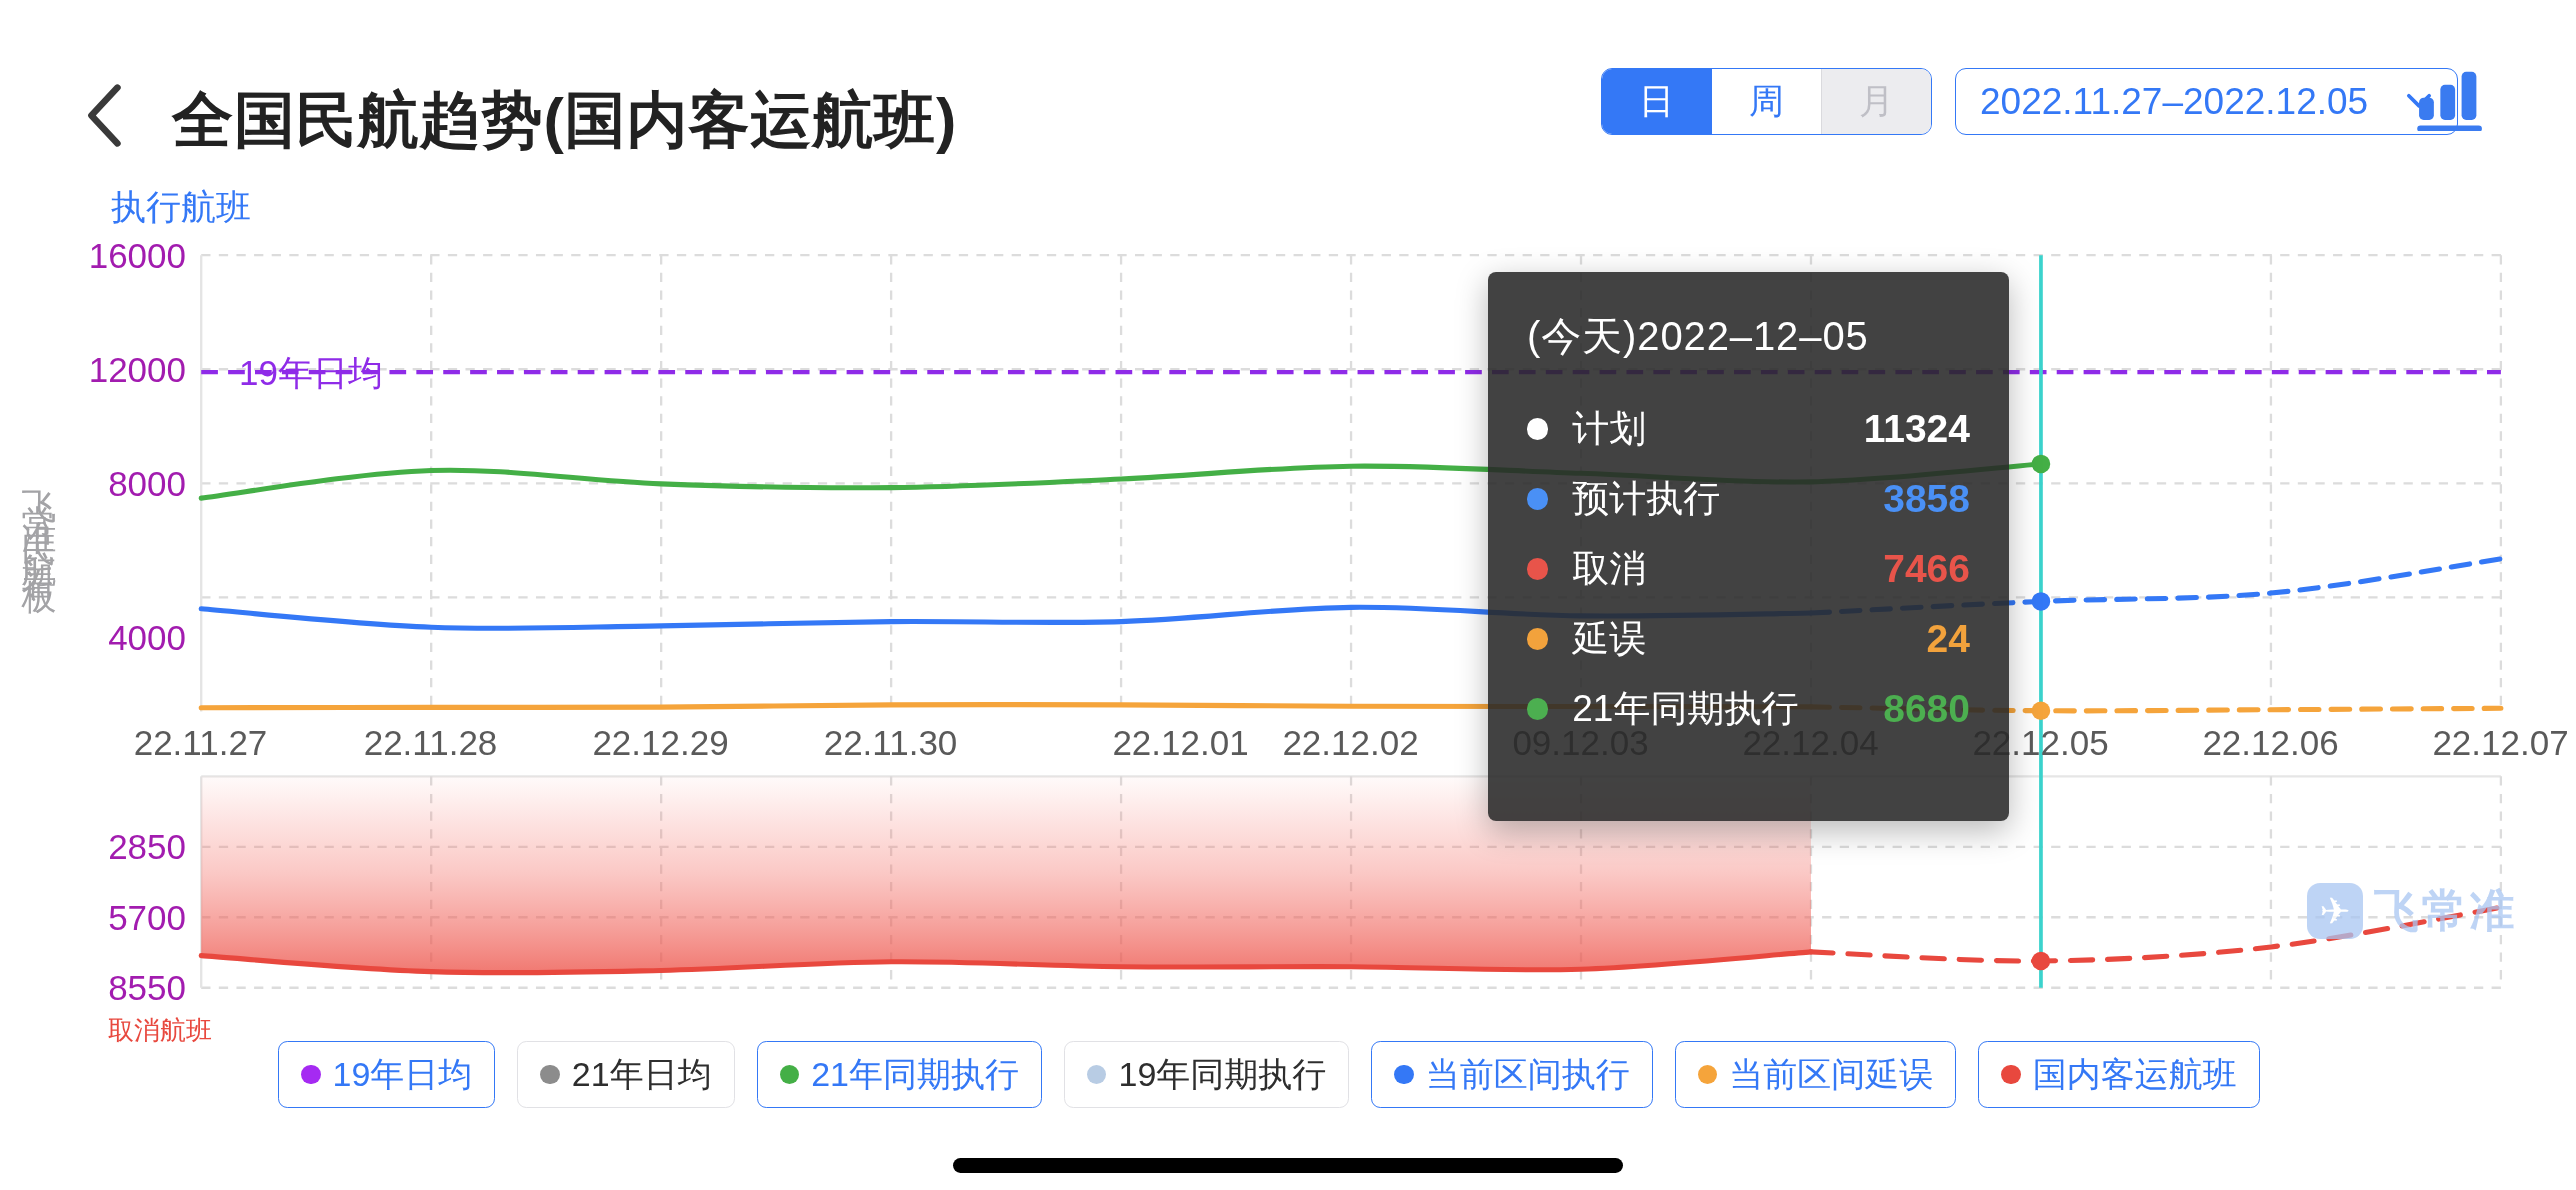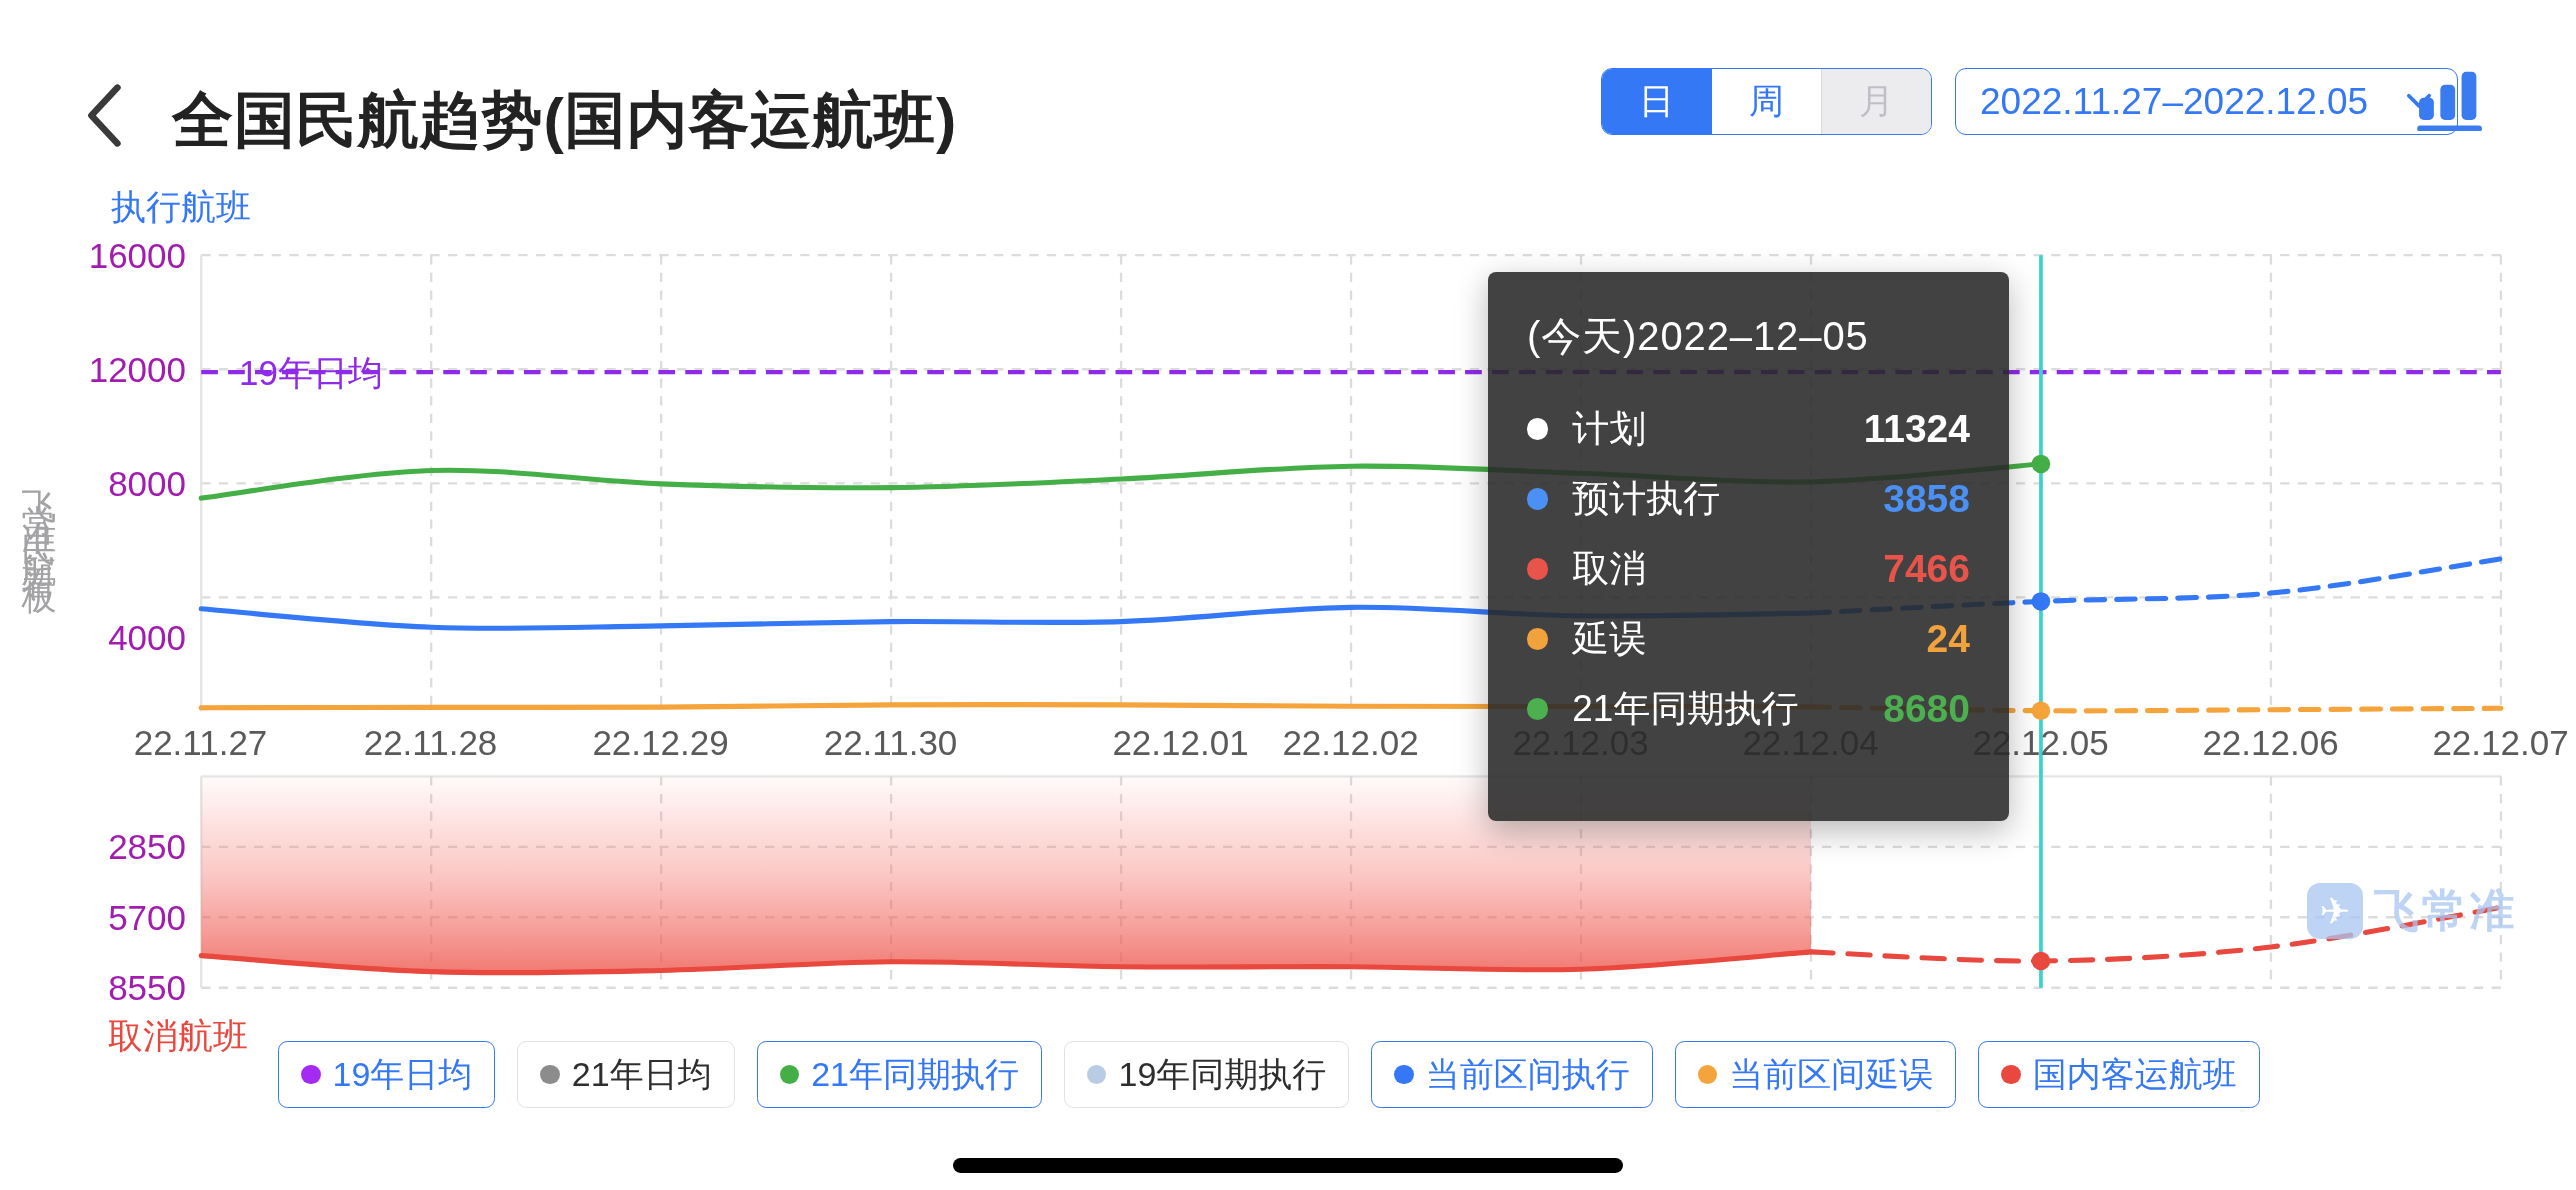--- a/index.html
+++ b/index.html
@@ -14,21 +14,21 @@
   .seg .tab.active{background:#3478F6;color:#fff;}
   .seg .tab.normal{background:#fff;color:#3478F6;border-left:1.9px solid #3478F6;}
   .seg .tab.disabled{background:#ECECEF;color:#BFBFC6;border-left:1.9px solid #DADADE;}
   .datebox{position:absolute;left:1955px;top:68px;height:65px;border:1.9px solid #3478F6;border-radius:11px;
            display:flex;align-items:center;padding:0 24px;color:#3478F6;font-size:37px;cursor:pointer;background:#fff;gap:22px;}
   .datebox svg{margin-left:15px;}
   .charticon{position:absolute;left:2417px;top:70px;width:67px;height:61px;cursor:pointer;}
 
   
   .axis-title-top{position:absolute;left:111px;top:184px;font-size:35px;color:#3478F6;}
-  .axis-title-bottom{position:absolute;left:108px;top:1013px;font-size:35px;color:#E8483E;}
+  .axis-title-bottom{position:absolute;left:108px;top:1013px;font-size:26px;color:#E8483E;}
   .ytick{position:absolute;width:158px;text-align:right;font-size:35px;color:#a21caf;line-height:41px;}
   .xlab{position:absolute;width:185px;text-align:center;font-size:35px;color:#5A5A5A;top:723px;}
   .refline-label{position:absolute;left:239px;top:350px;font-size:35px;color:#8F2BE8;}
 
   
   .side-mark{position:absolute;left:15px;top:462px;writing-mode:vertical-rl;text-orientation:upright;
              font-size:35px;color:#A3A3A6;letter-spacing:15px;}
   .brand{position:absolute;left:2307px;top:881px;display:flex;align-items:center;opacity:.75;}
   .brand .bicon{width:56px;height:56px;border-radius:13px;background:#A9C6F2;display:flex;align-items:center;justify-content:center;
                 color:#fff;font-size:37px;}
@@ -152,21 +152,21 @@
       <div class="ytick" style="left: 28px; top: 897px;">5700</div>
       <div class="ytick" style="left: 28px; top: 967px;">8550</div>
     </div>
   <div id="xlabels">
       <div class="xlab" style="left: 108px;">22.11.27</div>
       <div class="xlab" style="left: 338px;">22.11.28</div>
       <div class="xlab" style="left: 568px;">22.12.29</div>
       <div class="xlab" style="left: 798px;">22.11.30</div>
       <div class="xlab" style="left: 1088px;">22.12.01</div>
       <div class="xlab" style="left: 1258px;">22.12.02</div>
-      <div class="xlab" style="left: 1488px;">22.12.03</div>
+      <div class="xlab" style="left: 1488px;">09.12.03</div>
       <div class="xlab" style="left: 1718px;">22.12.04</div>
       <div class="xlab" style="left: 1948px;">22.12.05</div>
       <div class="xlab" style="left: 2178px;">22.12.06</div>
       <div class="xlab" style="left: 2408px;">22.12.07</div>
     </div>
   <div class="refline-label">19年日均</div>
 
   <div class="brand">
     <div class="bicon">✈</div>
     <div class="btxt">飞常准</div>

